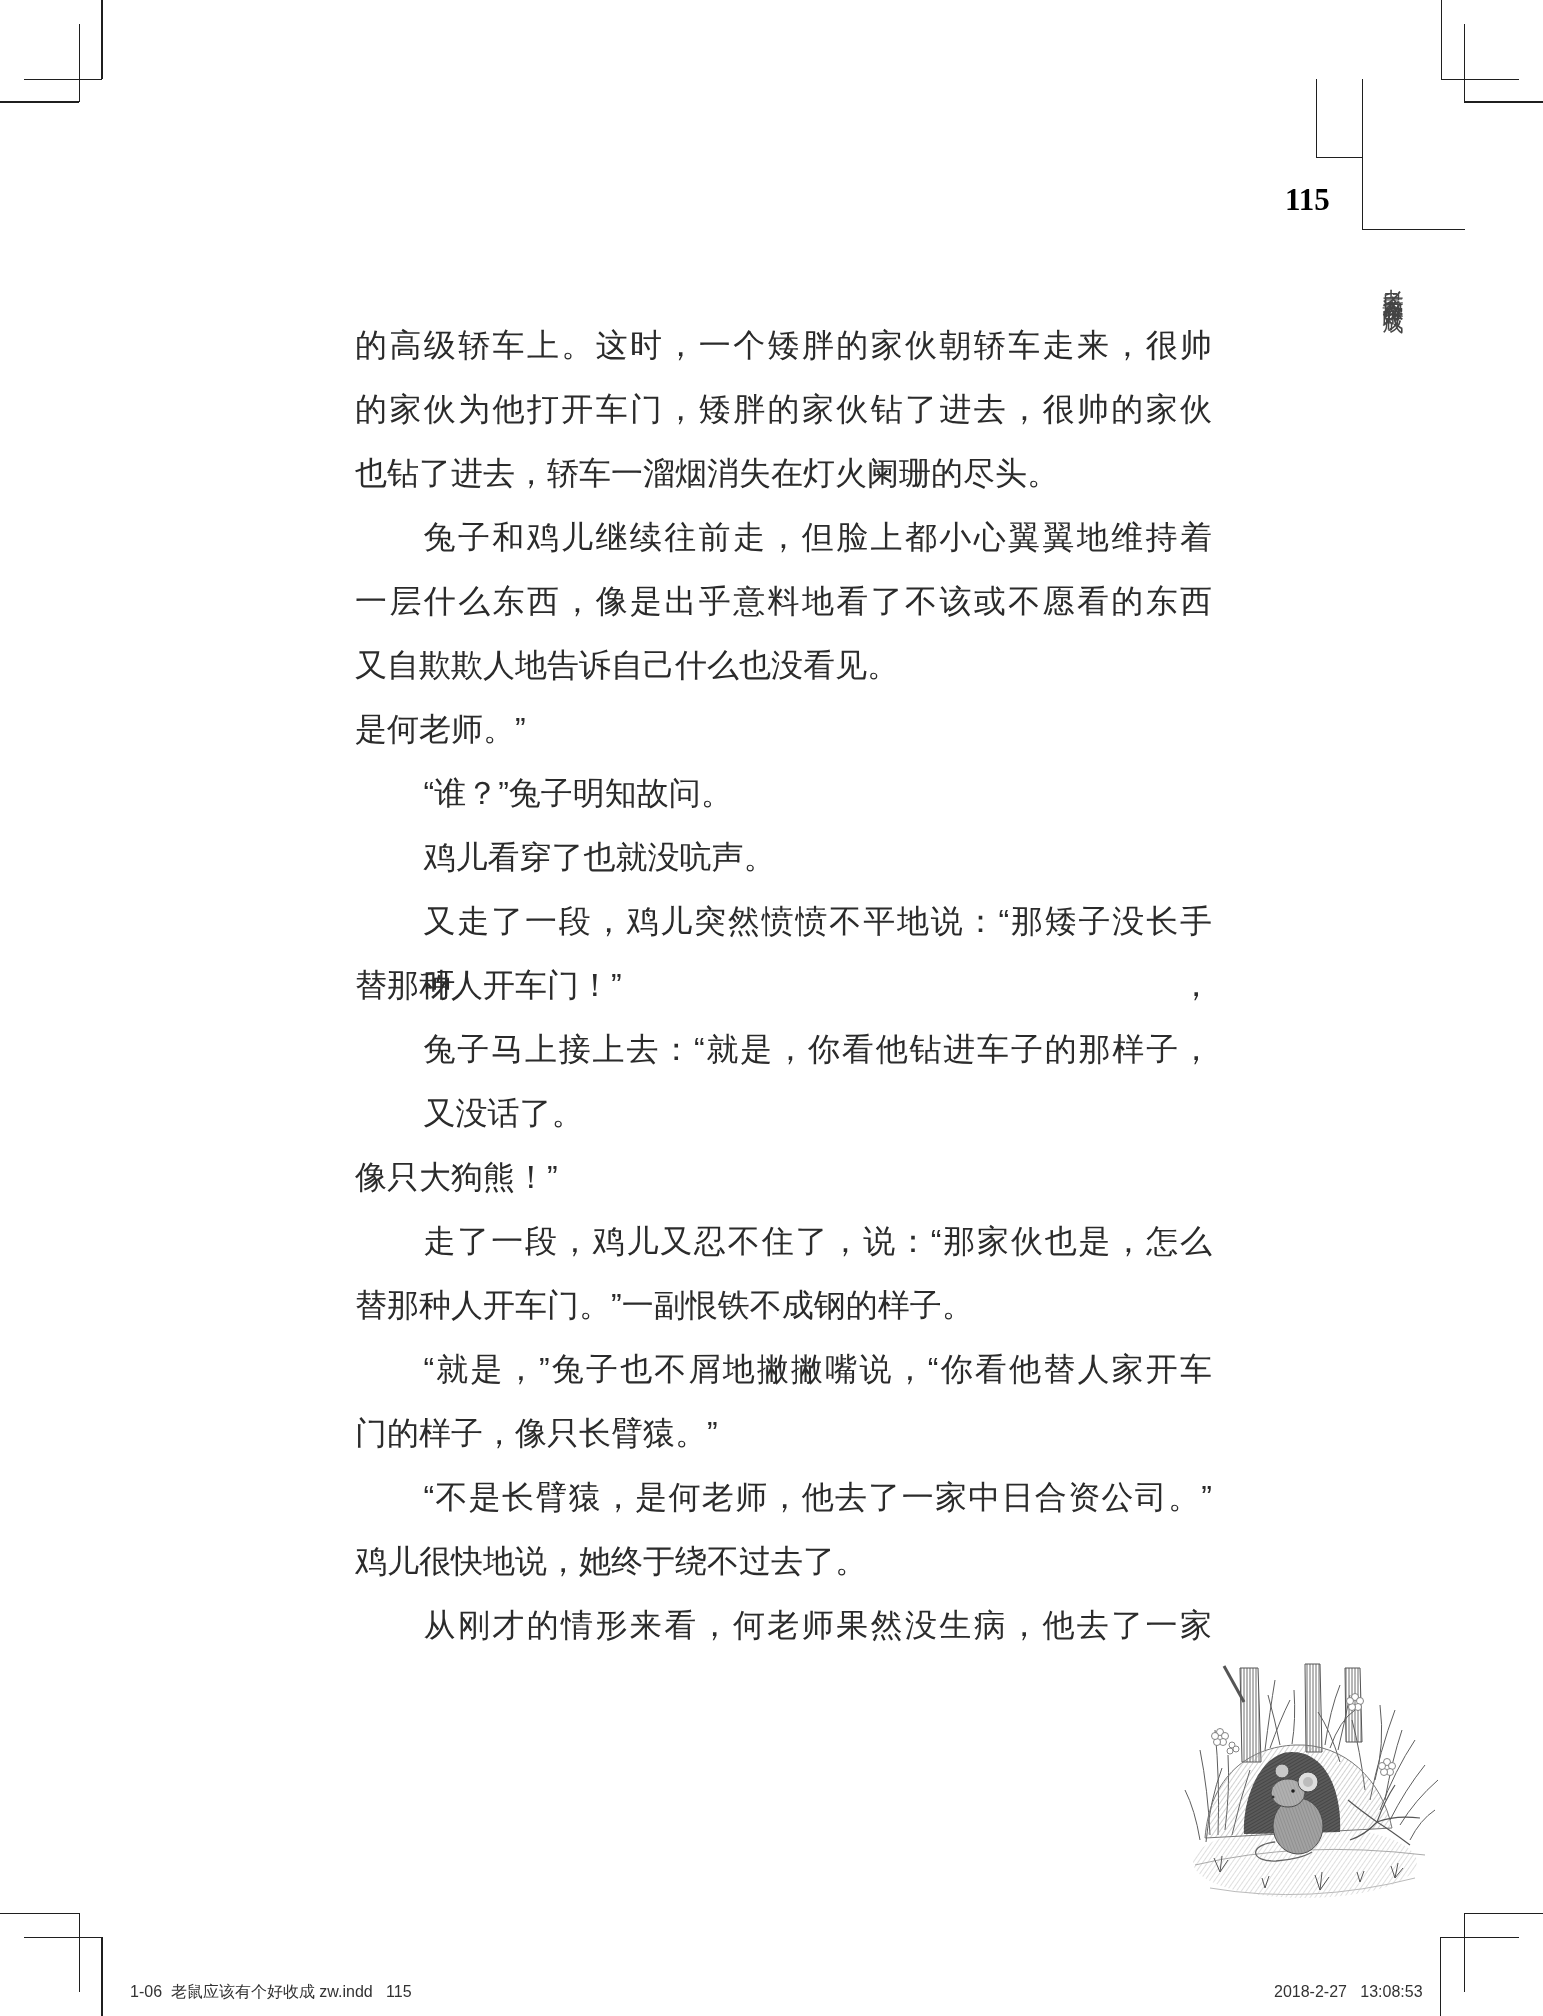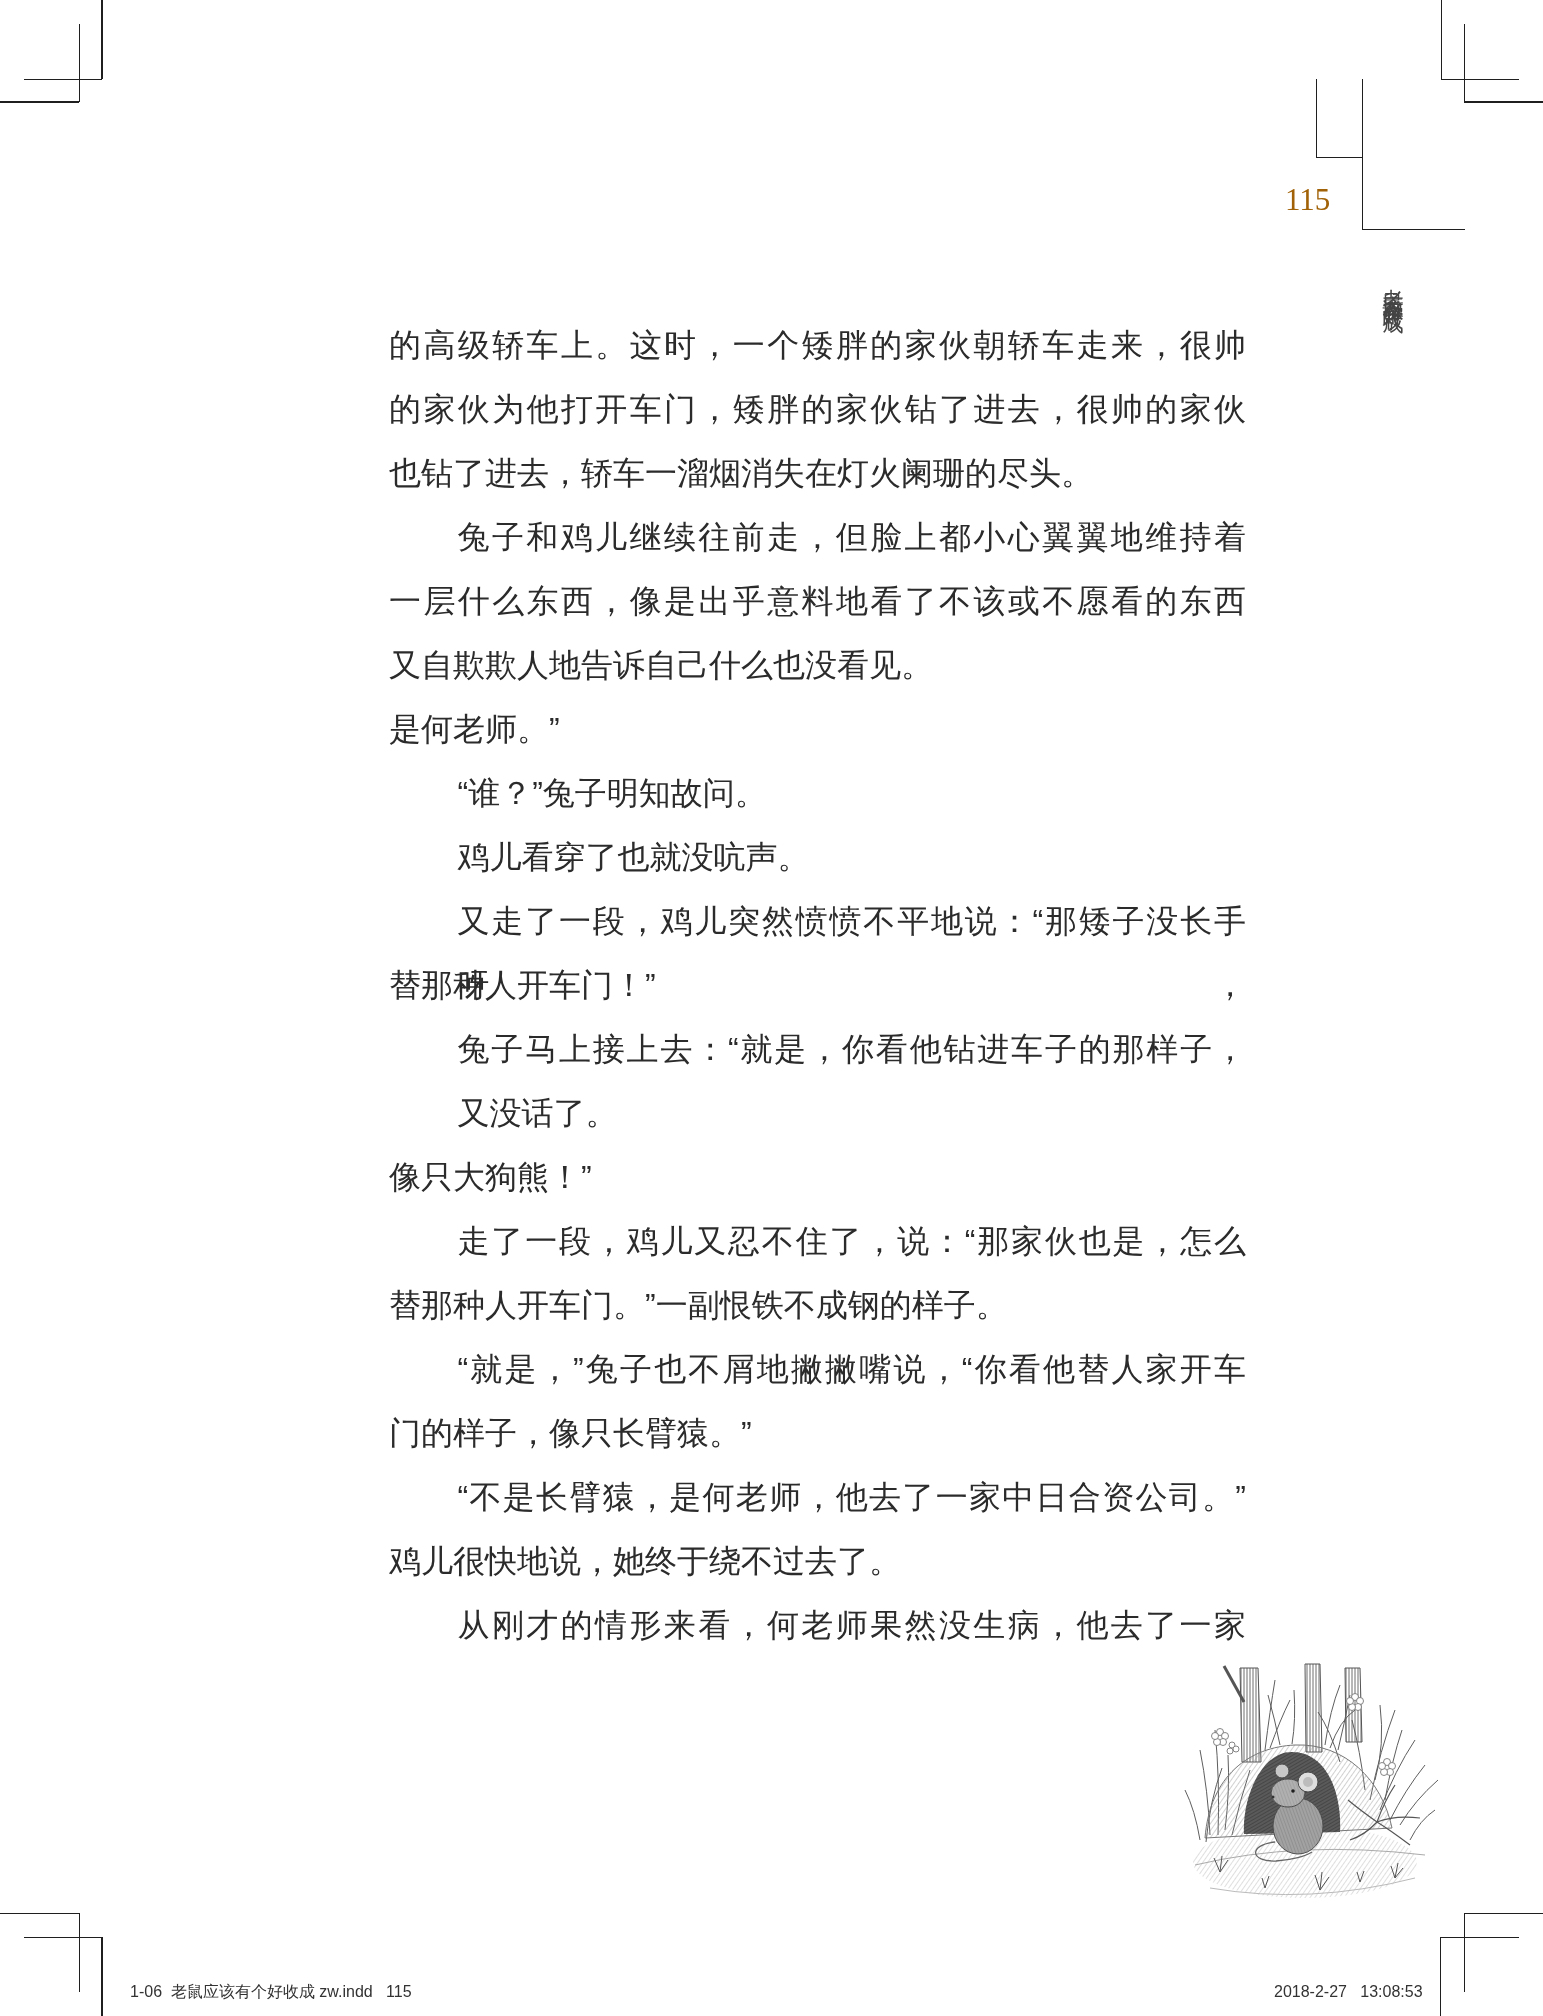--- a/index.html
+++ b/index.html
@@ -7,32 +7,32 @@
     width: 1543px; height: 2016px; position: relative; overflow: hidden;
     background: #ffffff; color: #2b2b2b;
     font-family: "Liberation Sans", "DejaVu Sans", sans-serif;
   }
   .mark { position: absolute; background: #1f1f1f; }
   .mark.v { width: 1.5px; }
   .mark.h { height: 1.5px; }
 
   .page-number {
     position: absolute; left: 1285px; top: 180px; height: 40px; line-height: 40px;
-    font-family: "Liberation Serif", "DejaVu Serif", serif; font-size: 31px; color: #a16207;
+    font-family: "Liberation Serif", "DejaVu Serif", serif; font-size: 31px; color: #000000; font-weight: bold;
   }
   .running-title {
     position: absolute; left: 1381px; top: 272px;
     writing-mode: vertical-rl; font-size: 21px; letter-spacing: 3px; line-height: 24px;
     color: #444; font-family: "DejaVu Sans", sans-serif;
   }
 
   .body-text { position: absolute; left: 355px; top: 313px; width: 857px; }
   .ln {
     display: block; width: 857px; height: 64px; line-height: 64px; font-size: 32px;
-    box-sizing: border-box; overflow: visible; white-space: nowrap; margin-left: 34px;
+    box-sizing: border-box; overflow: visible; white-space: nowrap;
   }
   .ln.jst { text-align: justify; text-align-last: justify; white-space: normal; }
   .ln.ind { padding-left: 68.5px; }
 
   .illustration { position: absolute; left: 1180px; top: 1650px; width: 270px; height: 260px; }
 
   .footer-text {
     position: absolute; top: 1982px; height: 20px; line-height: 20px; font-size: 16px;
     font-family: Liberation Sans, sans-serif; color: #333; white-space: pre;
   }

